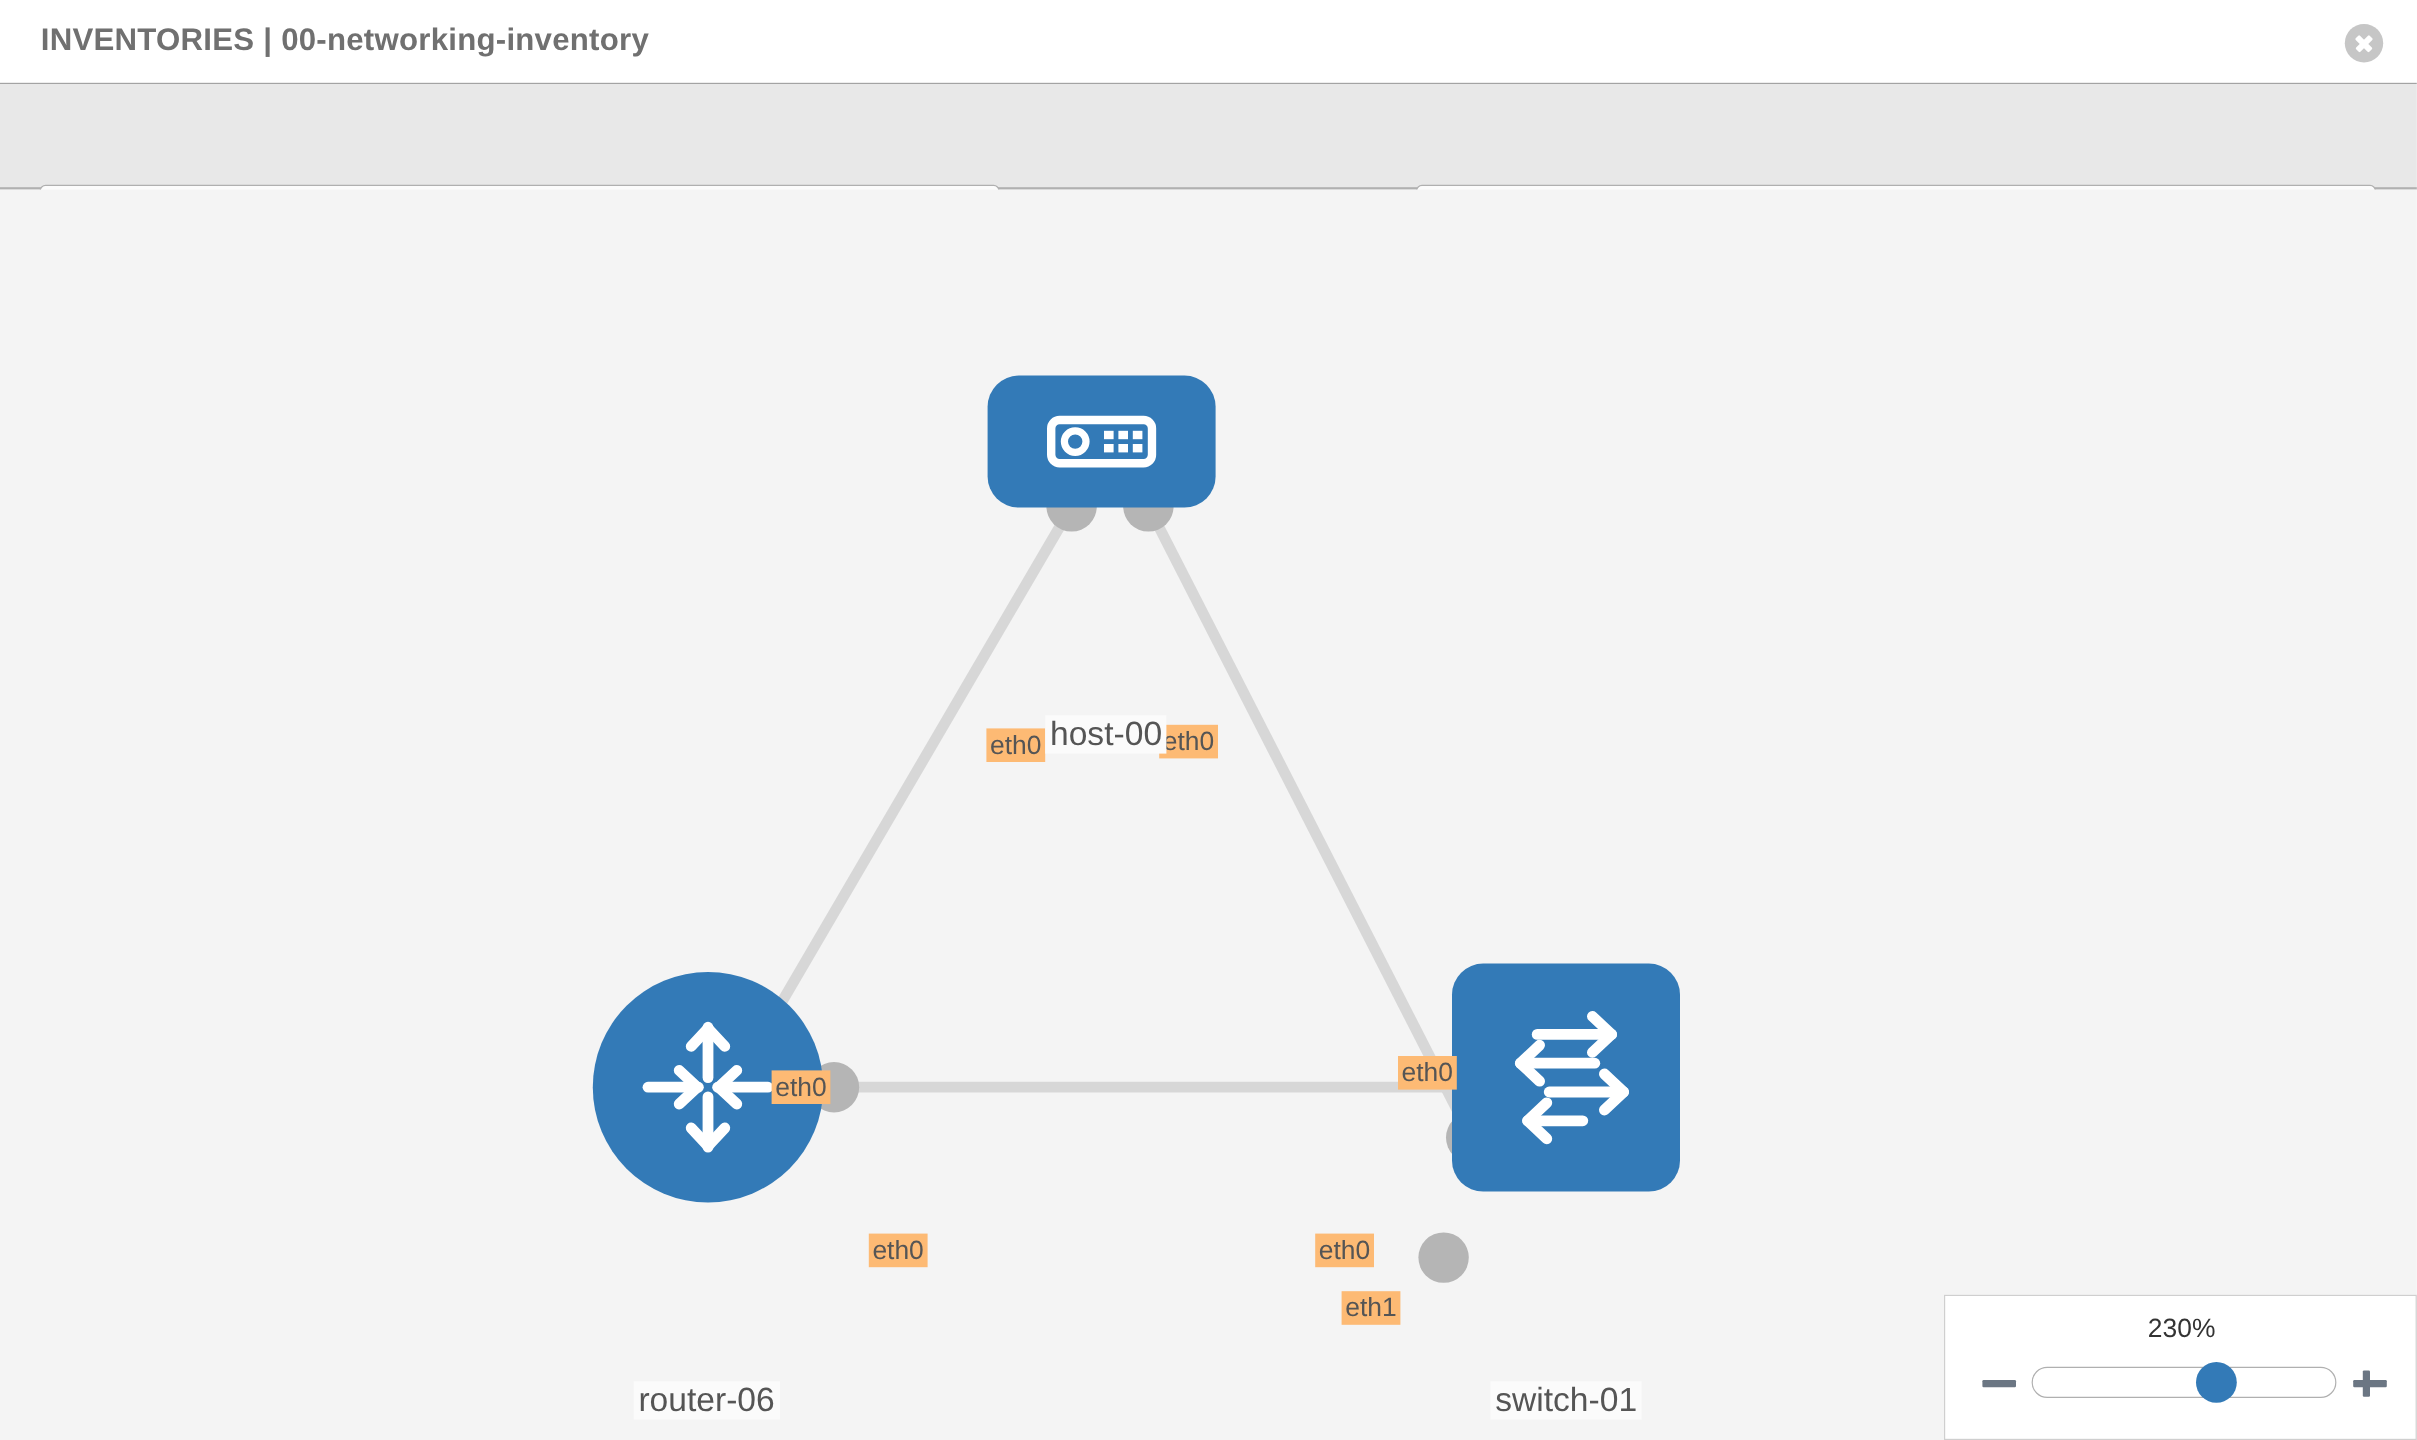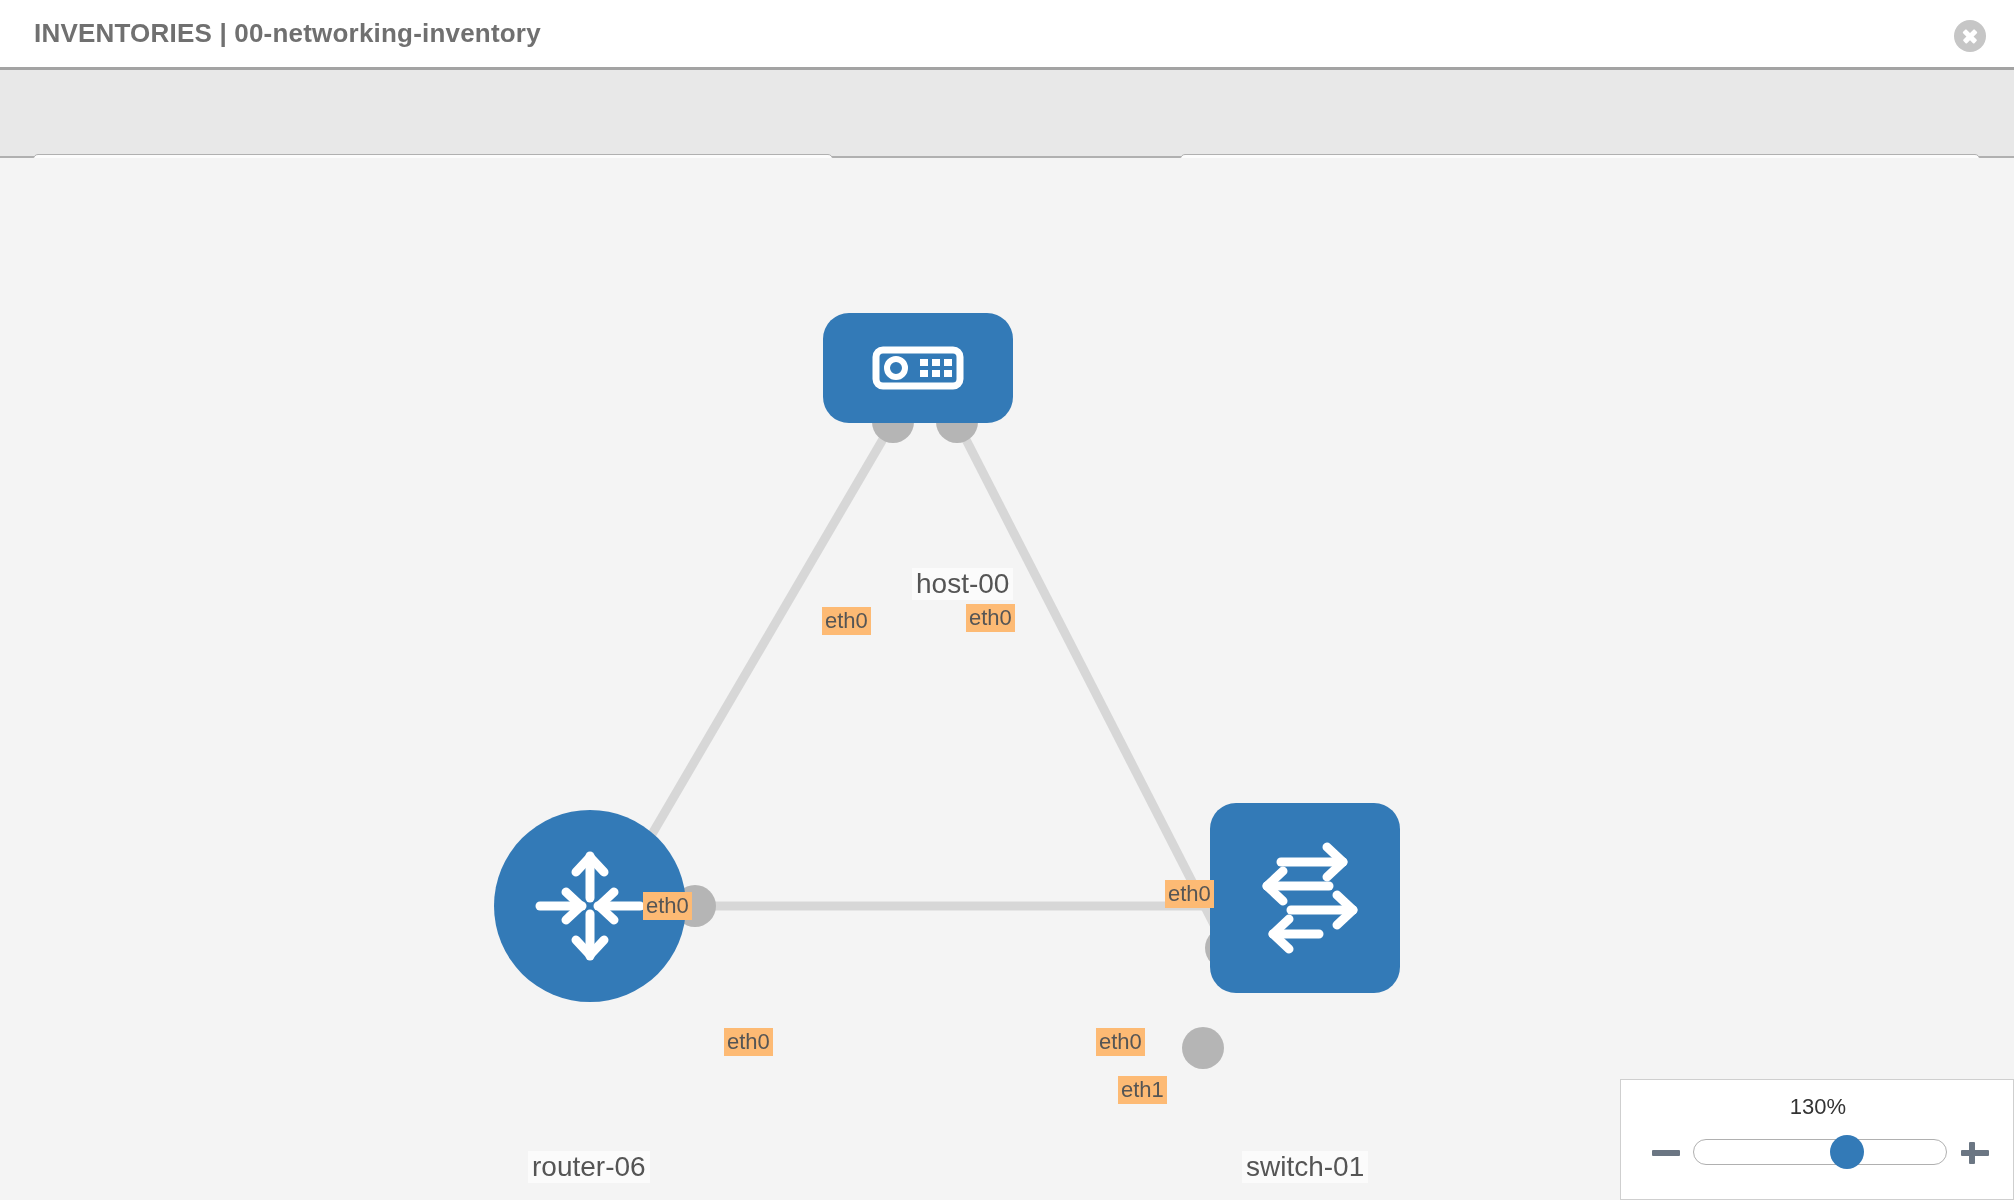--- a/index.html
+++ b/index.html
@@ -15,21 +15,21 @@
     -webkit-font-smoothing: antialiased;
   }
 
   
   .header {
     position: absolute;
     left: 0; top: 0;
     width: 2014px;
     height: 70px;
     background: #ffffff;
-    border-bottom: 3px solid #a3a3a3;
+    border-bottom: 1px solid #a3a3a3;
     box-sizing: border-box;
   }
   .page-title {
     position: absolute;
     left: 34px;
     top: 18px;
     font-size: 26px;
     font-weight: bold;
     color: #707070;
     letter-spacing: 0.2px;
@@ -188,21 +188,21 @@
 
   
   .node-name {
     position: absolute;
     font-size: 28px;
     color: #555555;
     background: #fbfbfb;
     padding: 0 4px;
     white-space: nowrap;
   }
-  #name-host   { left: 871px; top: 410px; margin-left: 41px; }
+  #name-host   { left: 871px; top: 438px; }
   #name-router { left: 528px; top: 993px; }
   #name-switch { left: 1242px; top: 993px; }
 
   
   .zoom-panel {
     position: absolute;
     left: 1620px;
     top: 1079px;
     width: 394px;
     height: 121px;
@@ -367,19 +367,19 @@
   <div class="edge-label" id="label-switch-eth">eth0</div>
   <div class="edge-label" id="label-switch-eth1">eth1</div>
 
   <div class="node-name" id="name-host">host-00</div>
   <div class="node-name" id="name-router">router-06</div>
   <div class="node-name" id="name-switch">switch-01</div>
 
 </div>
 
 <div class="zoom-panel">
-  <div class="zoom-value">130%</div>
+  <div class="zoom-value">230%</div>
   <div class="zoom-minus"></div>
   <div class="zoom-track">
     <div class="zoom-thumb" id="zoom-thumb" style="left: 136.4px;"></div>
   </div>
   <div class="zoom-plus"></div>
 </div>
 
 </body></html>

